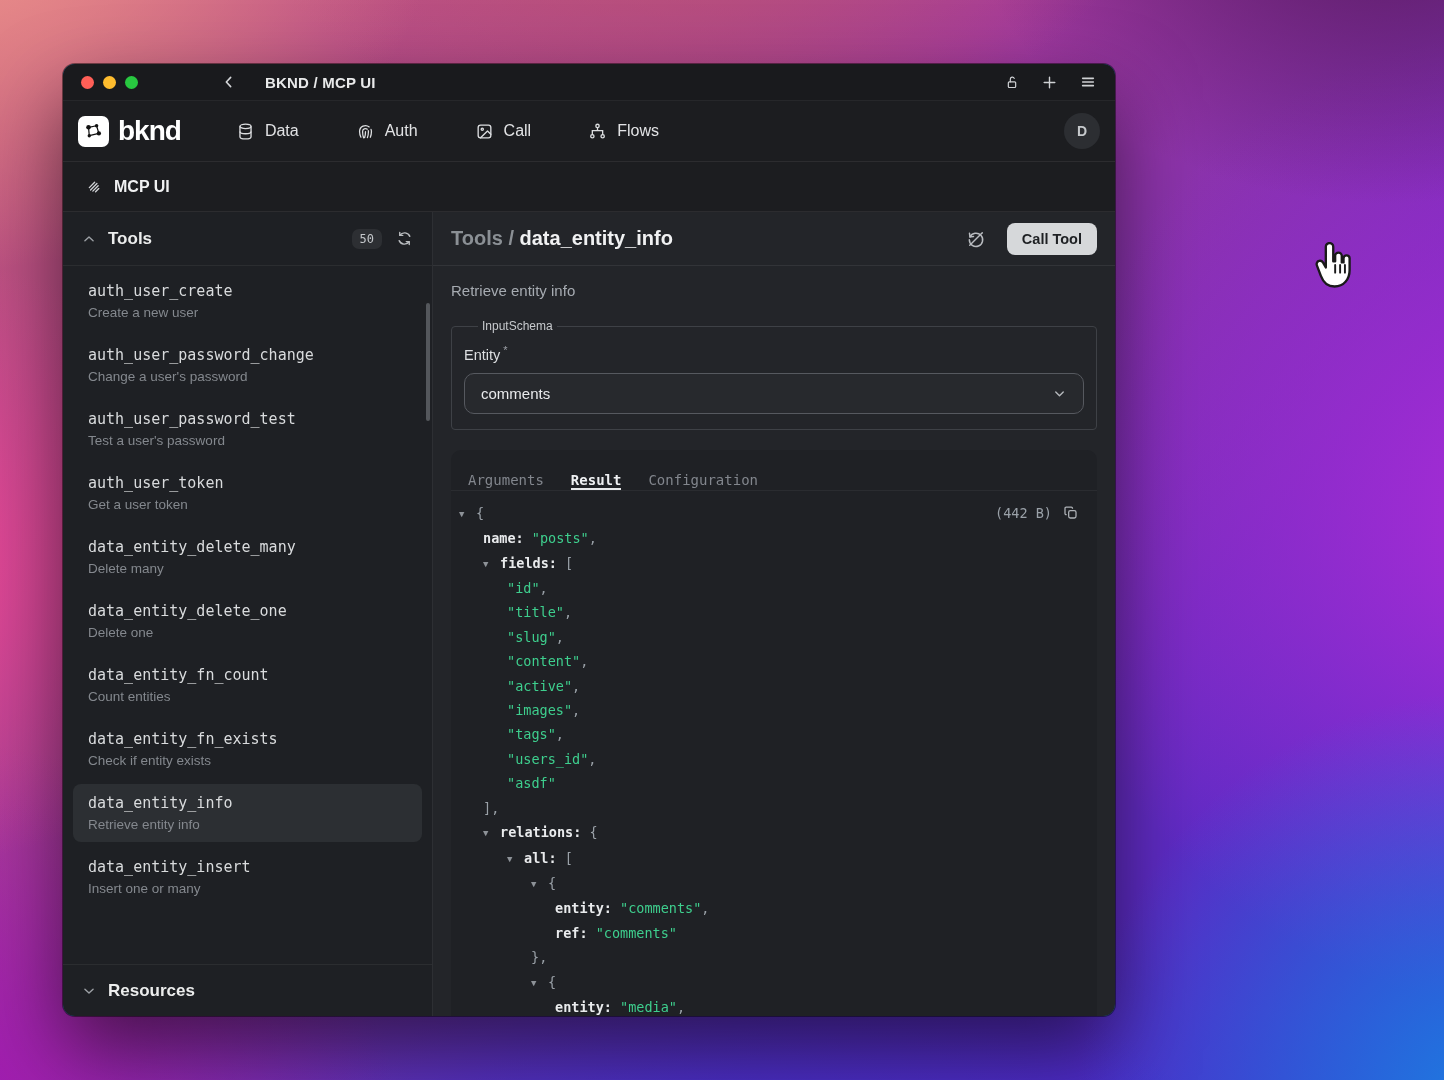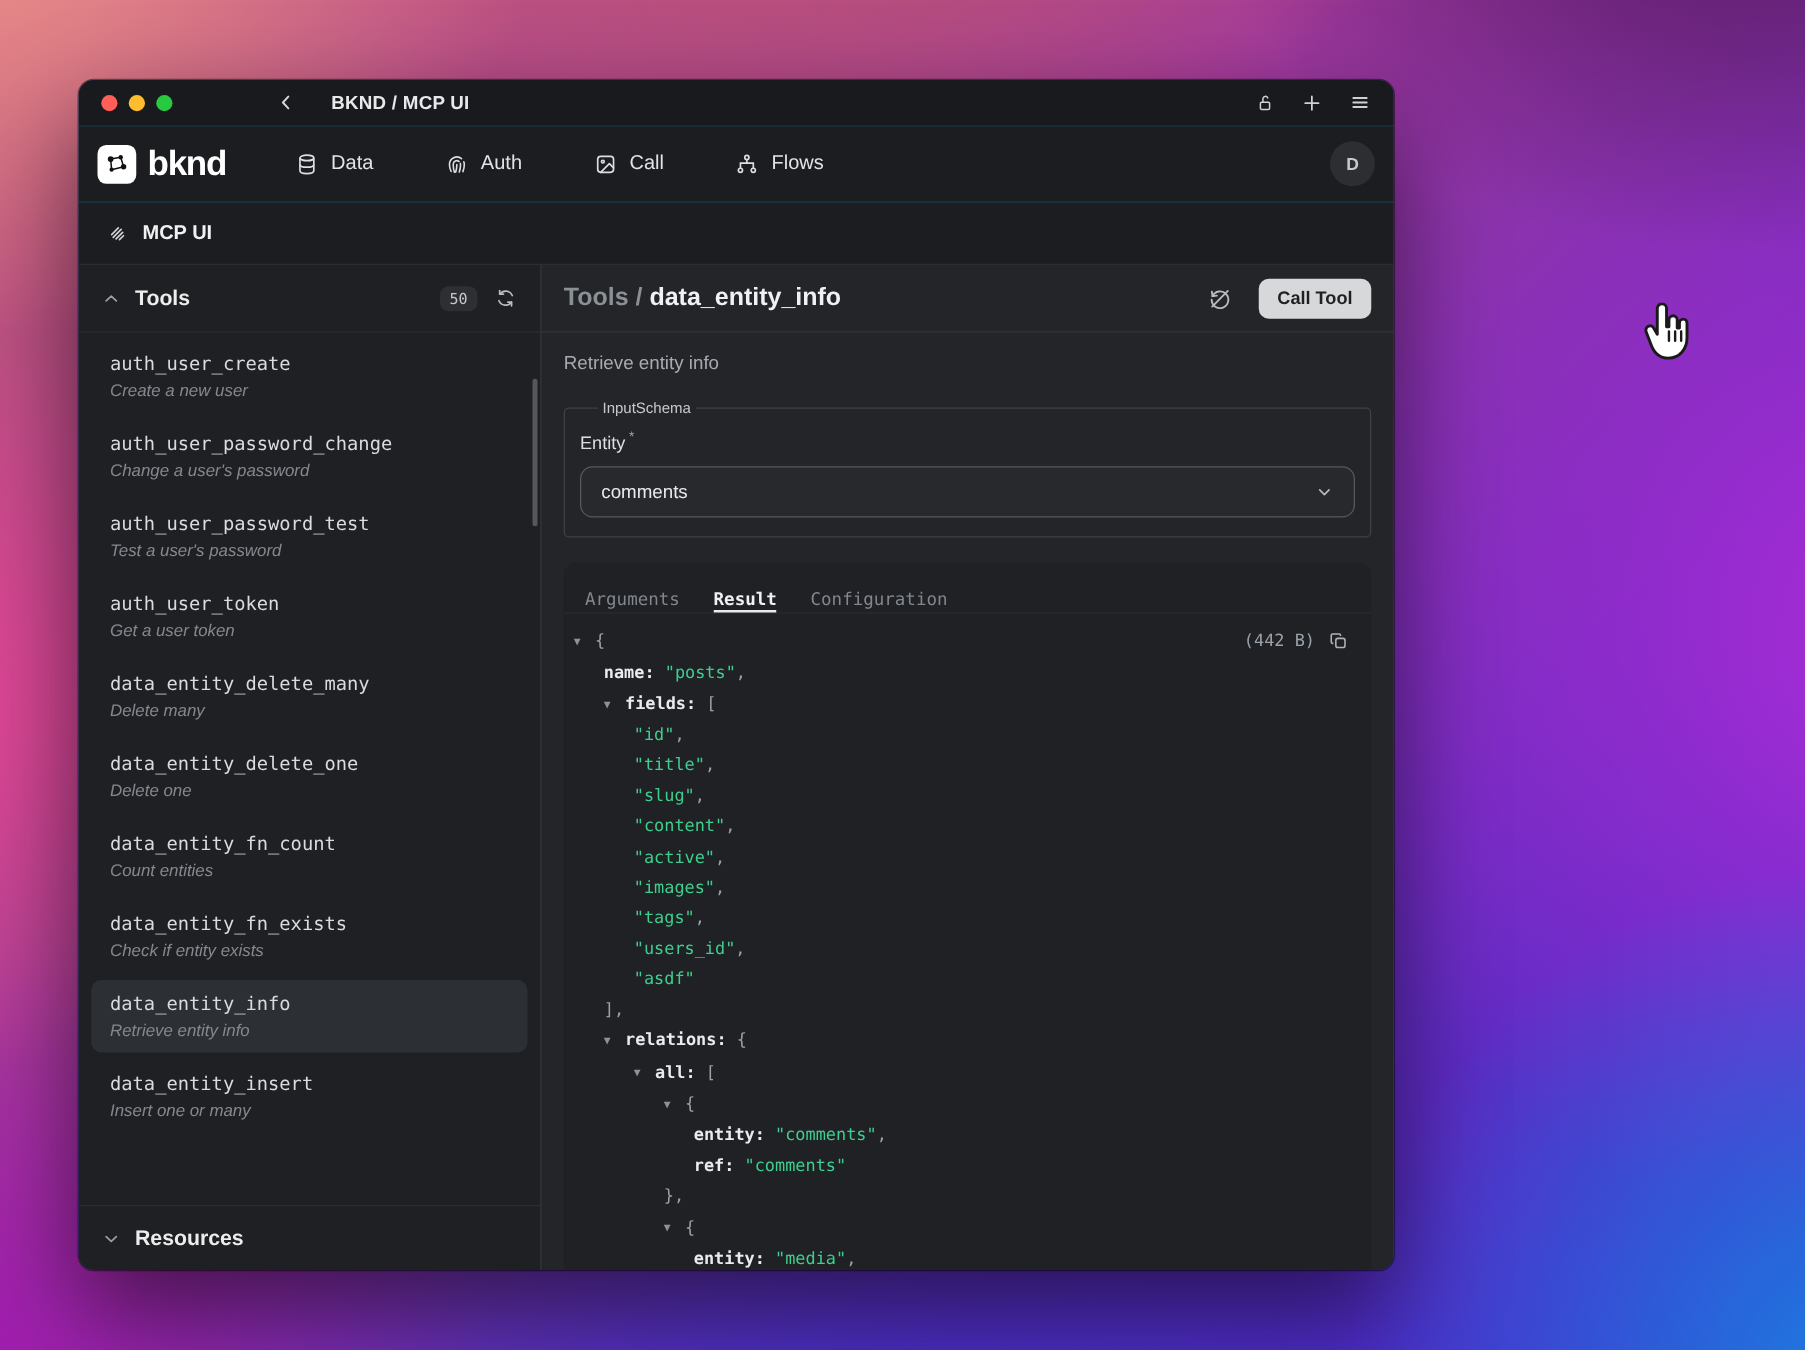--- a/index.html
+++ b/index.html
@@ -88,21 +88,21 @@
   .side-header .label { color:#eceded; font-size:17px; font-weight:700; margin-left:12px; }
   .count-badge {
     margin-left:auto; background:#2d2f33; color:#c4c7ca; border-radius:7px;
     font-family:"DejaVu Sans Mono", monospace; font-size:12px; padding:3px 8px;
   }
   .refresh { margin-left:14px; color:#b9bcbf; display:flex; }
   .tools-list { flex:1; padding:6px 10px; overflow:hidden; }
   .tool-item { padding:10px 15px; border-radius:8px; margin-bottom:6px; }
   .tool-item.selected { background:#2c2f33; }
   .tool-name { font-family:"DejaVu Sans Mono", monospace; font-size:15px; color:#d9dbdd; }
-  .tool-desc { font-size:13.5px; color:#84888e; margin-top:5px;font-style:italic; }
+  .tool-desc { font-size:13.5px; color:#84888e; margin-top:5px; }
   .side-footer {
     margin-top:auto; height:52px; flex:0 0 52px; display:flex; align-items:center; padding:0 19px;
     border-top:1px solid rgba(255,255,255,.06);
   }
   .side-footer .label { color:#eceded; font-size:17px; font-weight:700; margin-left:12px; }
   .side-scroll-thumb {
     position:absolute; right:2px; top:91px; width:4px; height:118px;
     background:#54575c; border-radius:2px;
   }
 

